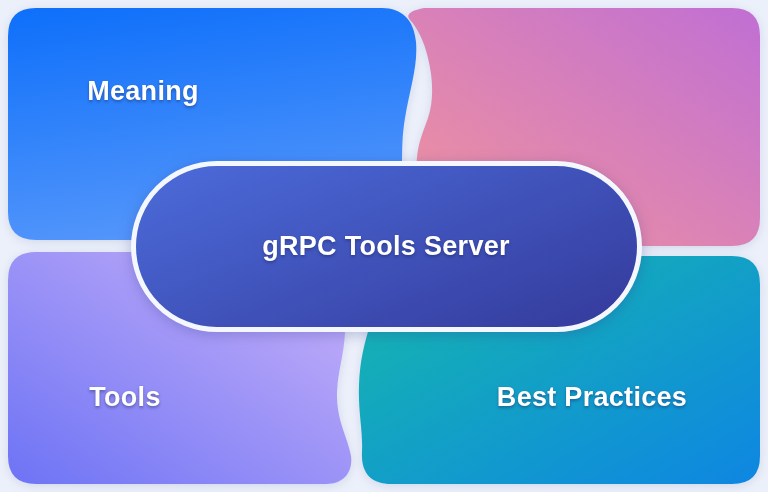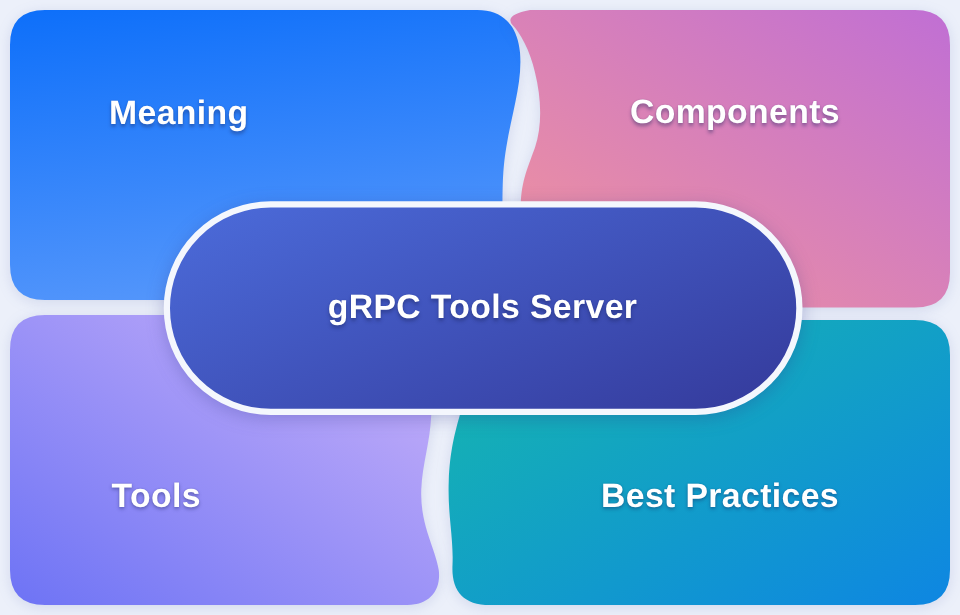--- a/index.html
+++ b/index.html
@@ -20,21 +20,21 @@
     font-size:27px;
     letter-spacing:.3px;
     white-space:nowrap;
     text-shadow:0 2px 3px rgba(25,35,90,.40),0 0 1px rgba(25,35,90,.25);
     user-select:none;
   }
   .lbl-meaning{left:143px;top:91px;}
   .lbl-components{left:588px;top:90px;}
   .lbl-center{left:386px;top:246px;}
   .lbl-tools{left:125px;top:397px;text-align:right;}
-  .lbl-best{left:576px;top:397px;}
+  .lbl-best{left:592px;top:397px;}
 </style>
 </head>
 <body>
 
 <div class="stage">
   <svg width="768" height="492" viewBox="0 0 768 492">
     <defs>
       <linearGradient id="gradBlue" x1="0" y1="0" x2="0.25" y2="1">
         <stop offset="0%" stop-color="#0d6ffa"></stop>
         <stop offset="100%" stop-color="#5295fb"></stop>
@@ -85,17 +85,16 @@
              L 392 484
              C 370 484 361 472 362 452
              C 363 430 358 412 359 385
              C 360 360 364 345 370 325
              C 376 300 380 270 400 256 Z"></path>
 
     <rect class="pill-shape" x="133.5" y="163.5" width="506" height="166" rx="83" ry="83" fill="url(#gradPill)" stroke-width="5" stroke="#f4f7fd"></rect>
   </svg>
 
   <div class="label lbl-meaning">Meaning</div>
-  <div class="label lbl-components">Components</div>
   <div class="label lbl-center">gRPC Tools Server</div>
   <div class="label lbl-tools">Tools</div>
   <div class="label lbl-best">Best Practices</div>
 </div>
 
 </body></html>

